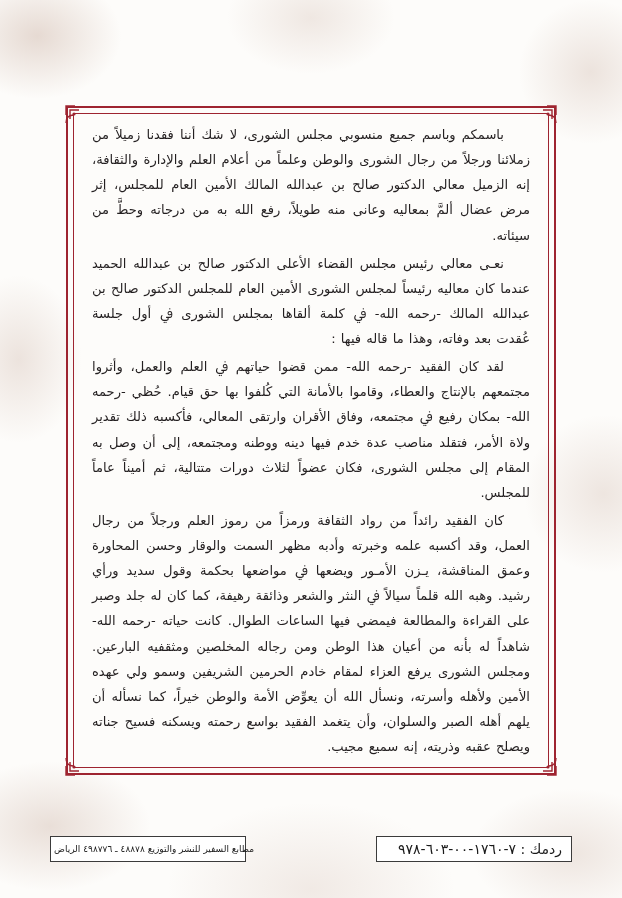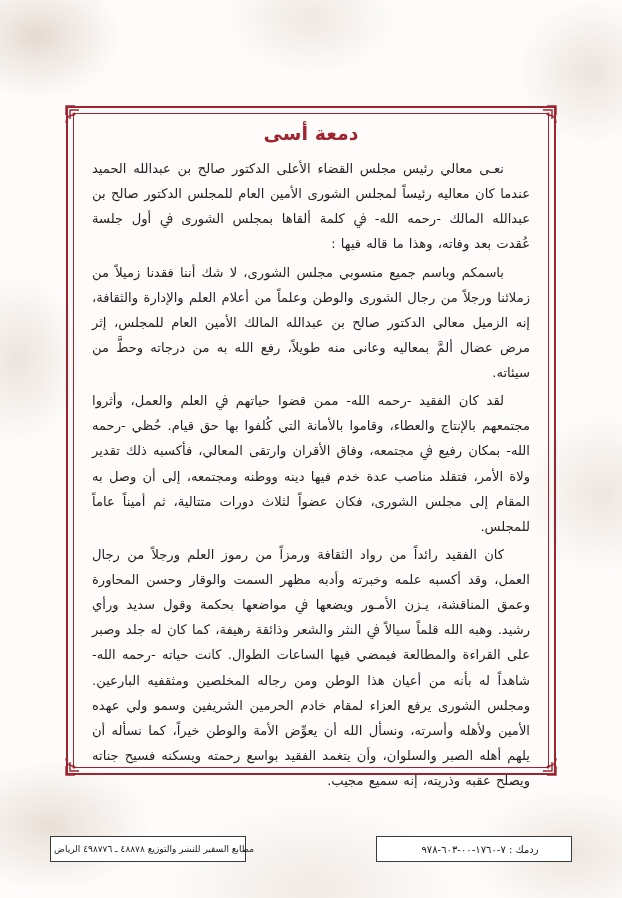--- a/index.html
+++ b/index.html
@@ -119,21 +119,21 @@
   }
   .footer-text {
     font-family: "DejaVu Sans", sans-serif;
     font-size: 10.5px;
     color: #1a1a1a;
     direction: rtl;
     white-space: nowrap;
     margin-left: 12px;
   }
   .footer-text.isbn {
-    font-size: 10px;
+    font-size: 14px;
     letter-spacing: 0.4px;
   }
   .footer-text.pub {
     font-size: 9px;
   }
 </style>
 </head>
 <body>
 
 <div class="page">
@@ -167,23 +167,22 @@
       <svg viewBox="0 0 26 26" fill="none" stroke="currentColor" stroke-width="1.4">
         <path d="M1 10 L1 1 L10 1"></path>
         <path d="M5 14 L5 5 L14 5"></path>
         <path d="M1 18 Q1 10 9 10"></path>
         <circle cx="9" cy="9" r="1.6" fill="currentColor" stroke="none"></circle>
       </svg>
     </span>
   </div>
 
   <div class="content">
-    <h1 class="doc-title">دمعة أسى</h1>
+    <p class="para">باسمكم وباسم جميع منسوبي مجلس الشورى، لا شك أننا فقدنا زميلاً من زملائنا ورجلاً من رجال الشورى والوطن وعلماً من أعلام العلم والإدارة والثقافة، إنه الزميل معالي الدكتور صالح بن عبدالله المالك الأمين العام للمجلس، إثر مرض عضال ألمَّ بمعاليه وعانى منه طويلاً، رفع الله به من درجاته وحطَّ من سيئاته.</p>
     <p class="para">نعـى معالي رئيس مجلس القضاء الأعلى الدكتور صالح بن عبدالله الحميد عندما كان معاليه رئيساً لمجلس الشورى الأمين العام للمجلس الدكتور صالح بن عبدالله المالك -رحمه الله- ﰲ كلمة ألقاها بمجلس الشورى ﰲ أول جلسة عُقدت بعد وفاته، وهذا ما قاله فيها :</p>
-    <p class="para">باسمكم وباسم جميع منسوبي مجلس الشورى، لا شك أننا فقدنا زميلاً من زملائنا ورجلاً من رجال الشورى والوطن وعلماً من أعلام العلم والإدارة والثقافة، إنه الزميل معالي الدكتور صالح بن عبدالله المالك الأمين العام للمجلس، إثر مرض عضال ألمَّ بمعاليه وعانى منه طويلاً، رفع الله به من درجاته وحطَّ من سيئاته.</p>
     <p class="para">لقد كان الفقيد -رحمه الله- ممن قضوا حياتهم ﰲ العلم والعمل، وأثروا مجتمعهم بالإنتاج والعطاء، وقاموا بالأمانة التي كُلفوا بها حق قيام. حُظي -رحمه الله- بمكان رفيع ﰲ مجتمعه، وفاق الأقران وارتقى المعالي، فأكسبه ذلك تقدير ولاة الأمر، فتقلد مناصب عدة خدم فيها دينه ووطنه ومجتمعه، إلى أن وصل به المقام إلى مجلس الشورى، فكان عضواً لثلاث دورات متتالية، ثم أميناً عاماً للمجلس.</p>
     <p class="para">كان الفقيد رائداً من رواد الثقافة ورمزاً من رموز العلم ورجلاً من رجال العمل، وقد أكسبه علمه وخبرته وأدبه مظهر السمت والوقار وحسن المحاورة وعمق المناقشة، يـزن الأمـور ويضعها ﰲ مواضعها بحكمة وقول سديد ورأي رشيد. وهبه الله قلماً سيالاً ﰲ النثر والشعر وذائقة رهيفة، كما كان له جلد وصبر على القراءة والمطالعة فيمضي فيها الساعات الطوال. كانت حياته -رحمه الله- شاهداً له بأنه من أعيان هذا الوطن ومن رجاله المخلصين ومثقفيه البارعين. ومجلس الشورى يرفع العزاء لمقام خادم الحرمين الشريفين وسمو ولي عهده الأمين ولأهله وأسرته، ونسأل الله أن يعوِّض الأمة والوطن خيراً، كما نسأله أن يلهم أهله الصبر والسلوان، وأن يتغمد الفقيد بواسع رحمته ويسكنه فسيح جناته ويصلح عقبه وذريته، إنه سميع مجيب.</p>
   </div>
 
   <div class="footer">
     <div class="footer-box right">
       <span class="footer-text isbn">ردمك : ٧-١٧٦٠-٠٠-٦٠٣-٩٧٨</span>
     </div>
     <div class="footer-box left">
       <span class="footer-text pub">مطابع السفير للنشر والتوزيع ٤٨٨٧٨ ـ ٤٩٨٧٧٦ الرياض</span>

